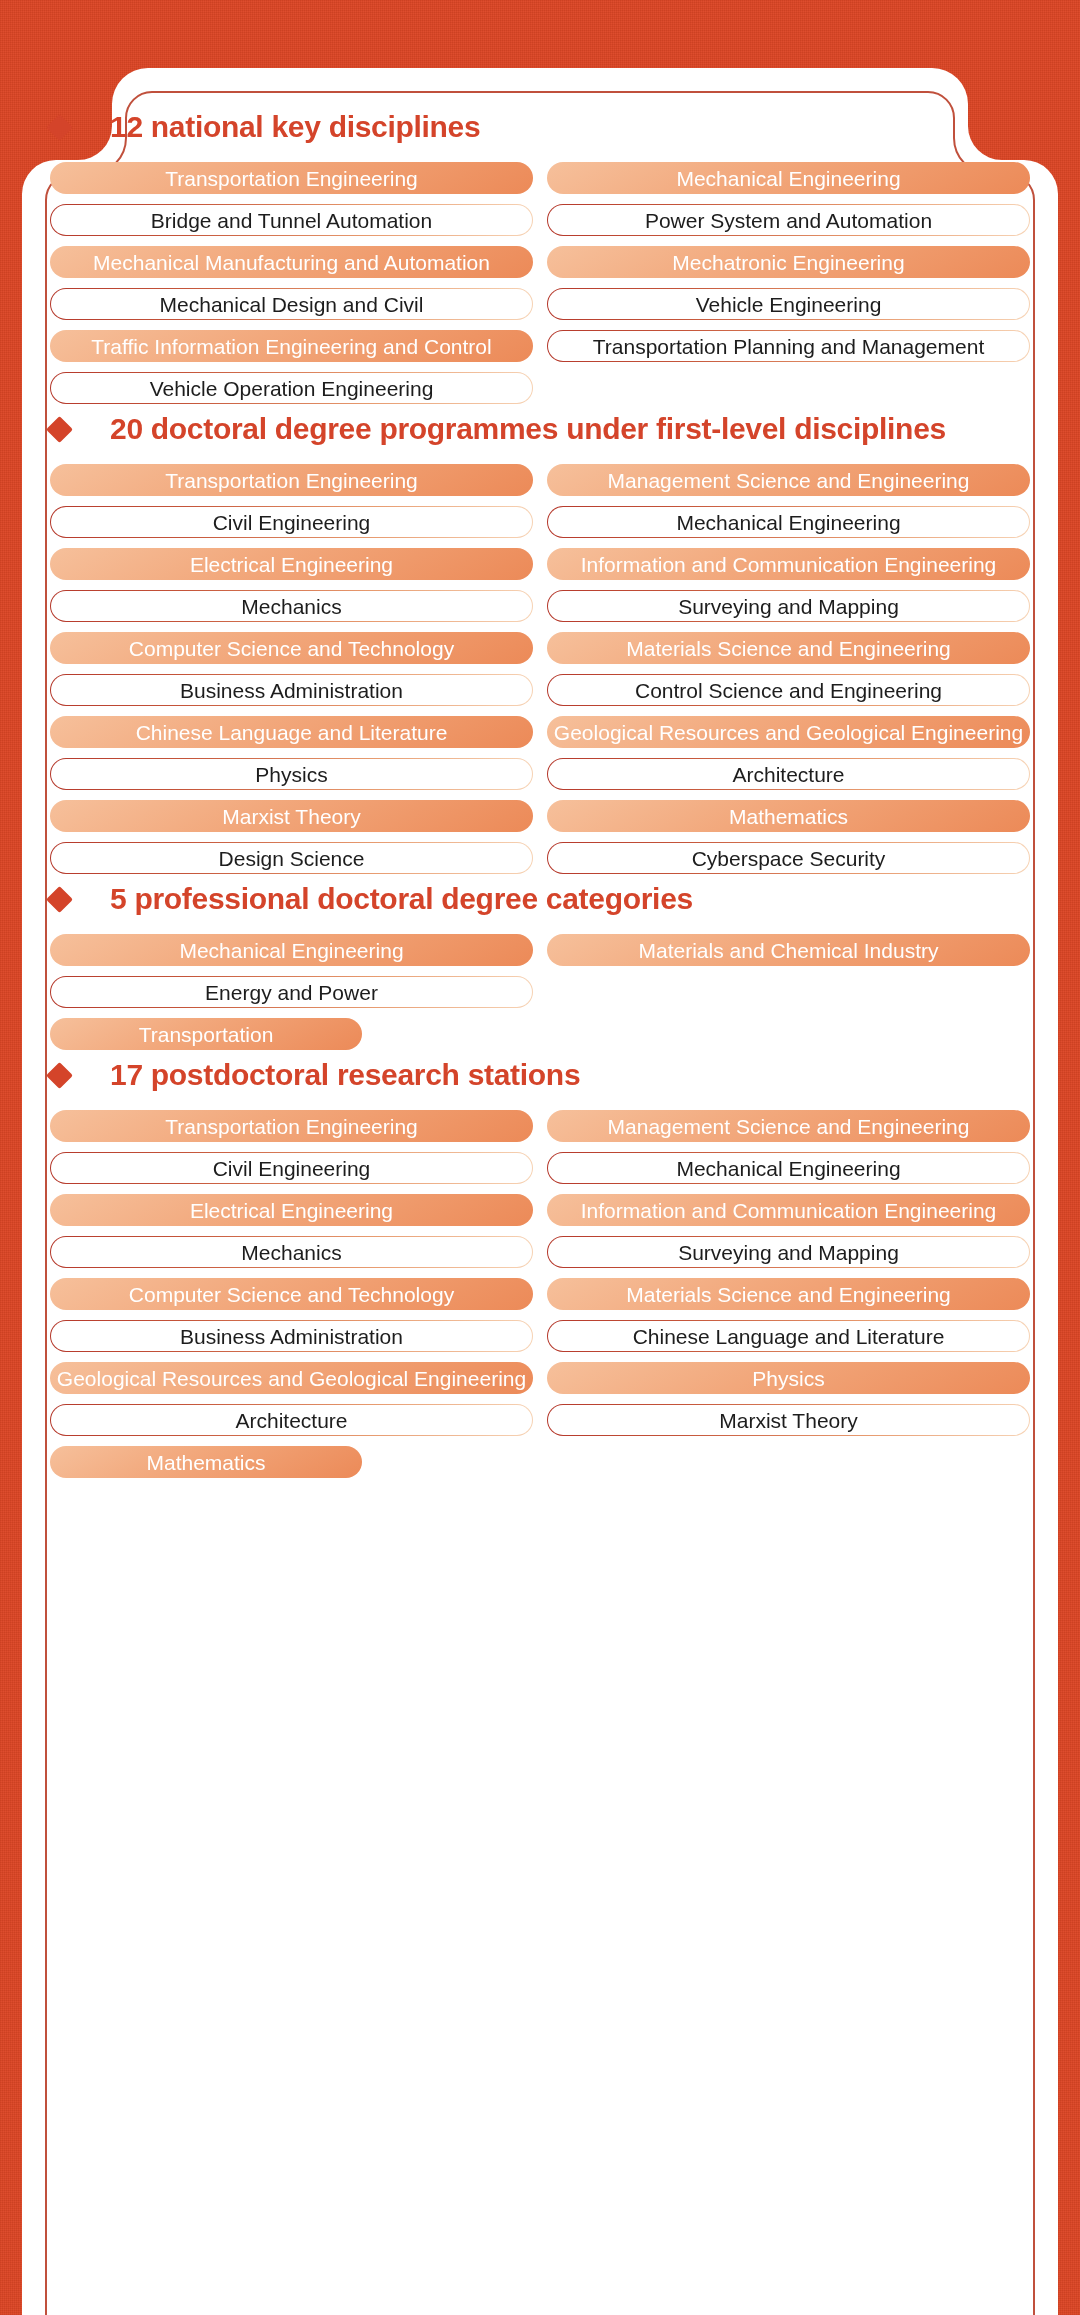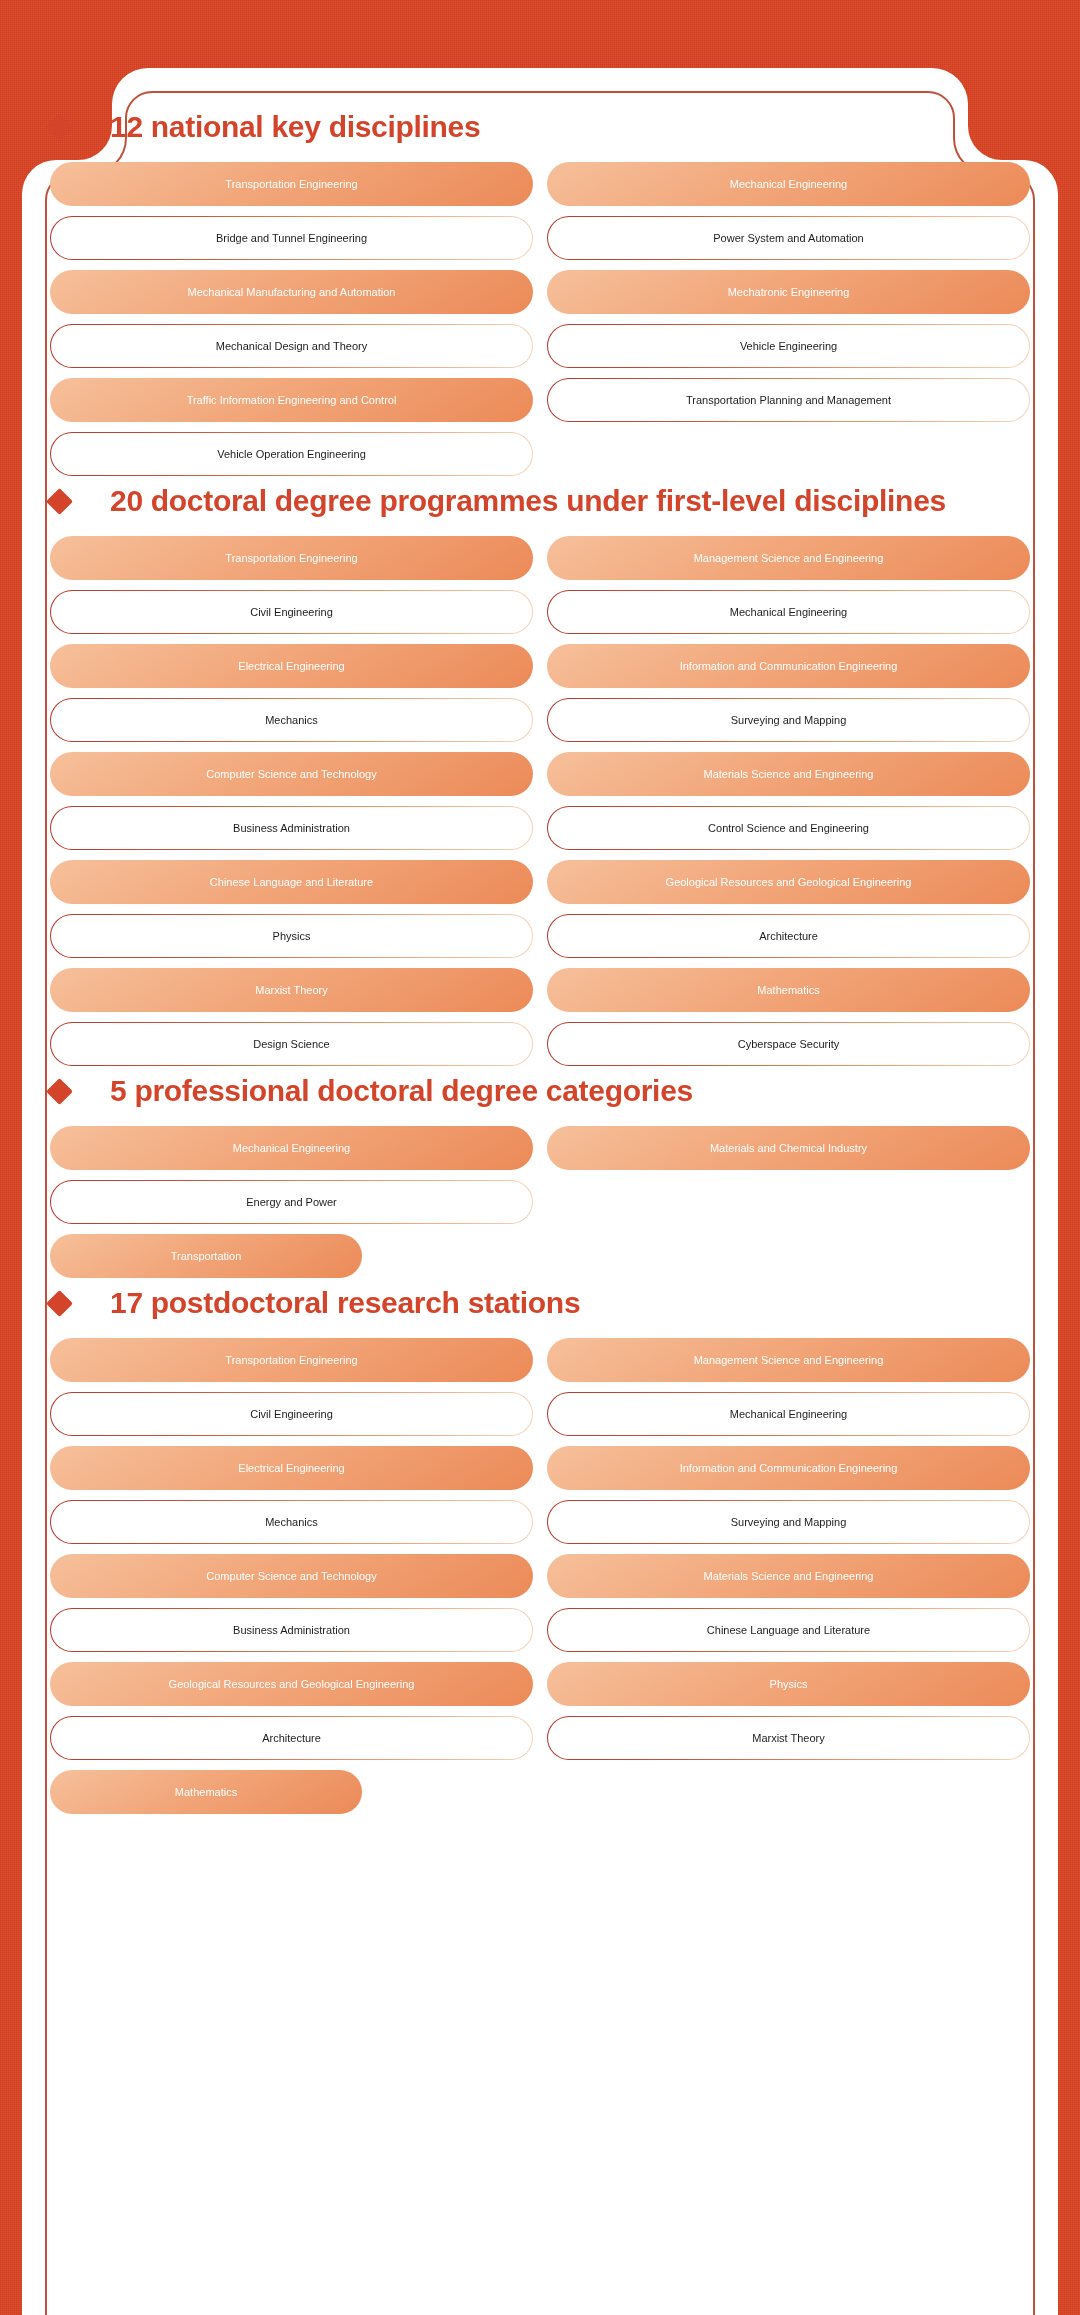--- a/index.html
+++ b/index.html
@@ -94,26 +94,26 @@
     row-gap: 10px;
   }
 
   .pill-center-row {
     display: flex;
     justify-content: flex-start;
     margin-top: 10px;
   }
 
   .pill {
-    height: 44px;
+    height: 32px;
     border-radius: 22px;
     display: flex;
     align-items: center;
     justify-content: center;
-    font-size: 11px;
+    font-size: 21px;
     line-height: 1;
     text-align: center;
     padding: 0 10px;
     white-space: nowrap;
     overflow: hidden;
   }
 
   
   .pill.filled {
     background: linear-gradient(150deg, #f6c09b 0%, #f2a87c 42%, #ec8a58 100%);
@@ -180,25 +180,25 @@
 
   <div id="card-content">
       <div class="section">
         <div class="section-header">
           <span class="diamond-icon"></span>
           <span class="section-title">12 national key disciplines</span>
         </div>
         <div class="pill-grid">
           <div class="pill filled">Transportation Engineering</div>
           <div class="pill filled">Mechanical Engineering</div>
-          <div class="pill outlined">Bridge and Tunnel Engineering</div>
+          <div class="pill outlined">Bridge and Tunnel Automation</div>
           <div class="pill outlined">Power System and Automation</div>
           <div class="pill filled">Mechanical Manufacturing and Automation</div>
           <div class="pill filled">Mechatronic Engineering</div>
-          <div class="pill outlined">Mechanical Design and Theory</div>
+          <div class="pill outlined">Mechanical Design and Civil</div>
           <div class="pill outlined">Vehicle Engineering</div>
           <div class="pill filled">Traffic Information Engineering and Control</div>
           <div class="pill outlined">Transportation Planning and Management</div>
           <div class="pill outlined">Vehicle Operation Engineering</div>
         </div>
       </div>
       <div class="section">
         <div class="section-header">
           <span class="diamond-icon"></span>
           <span class="section-title">20 doctoral degree programmes under first-level disciplines</span>

